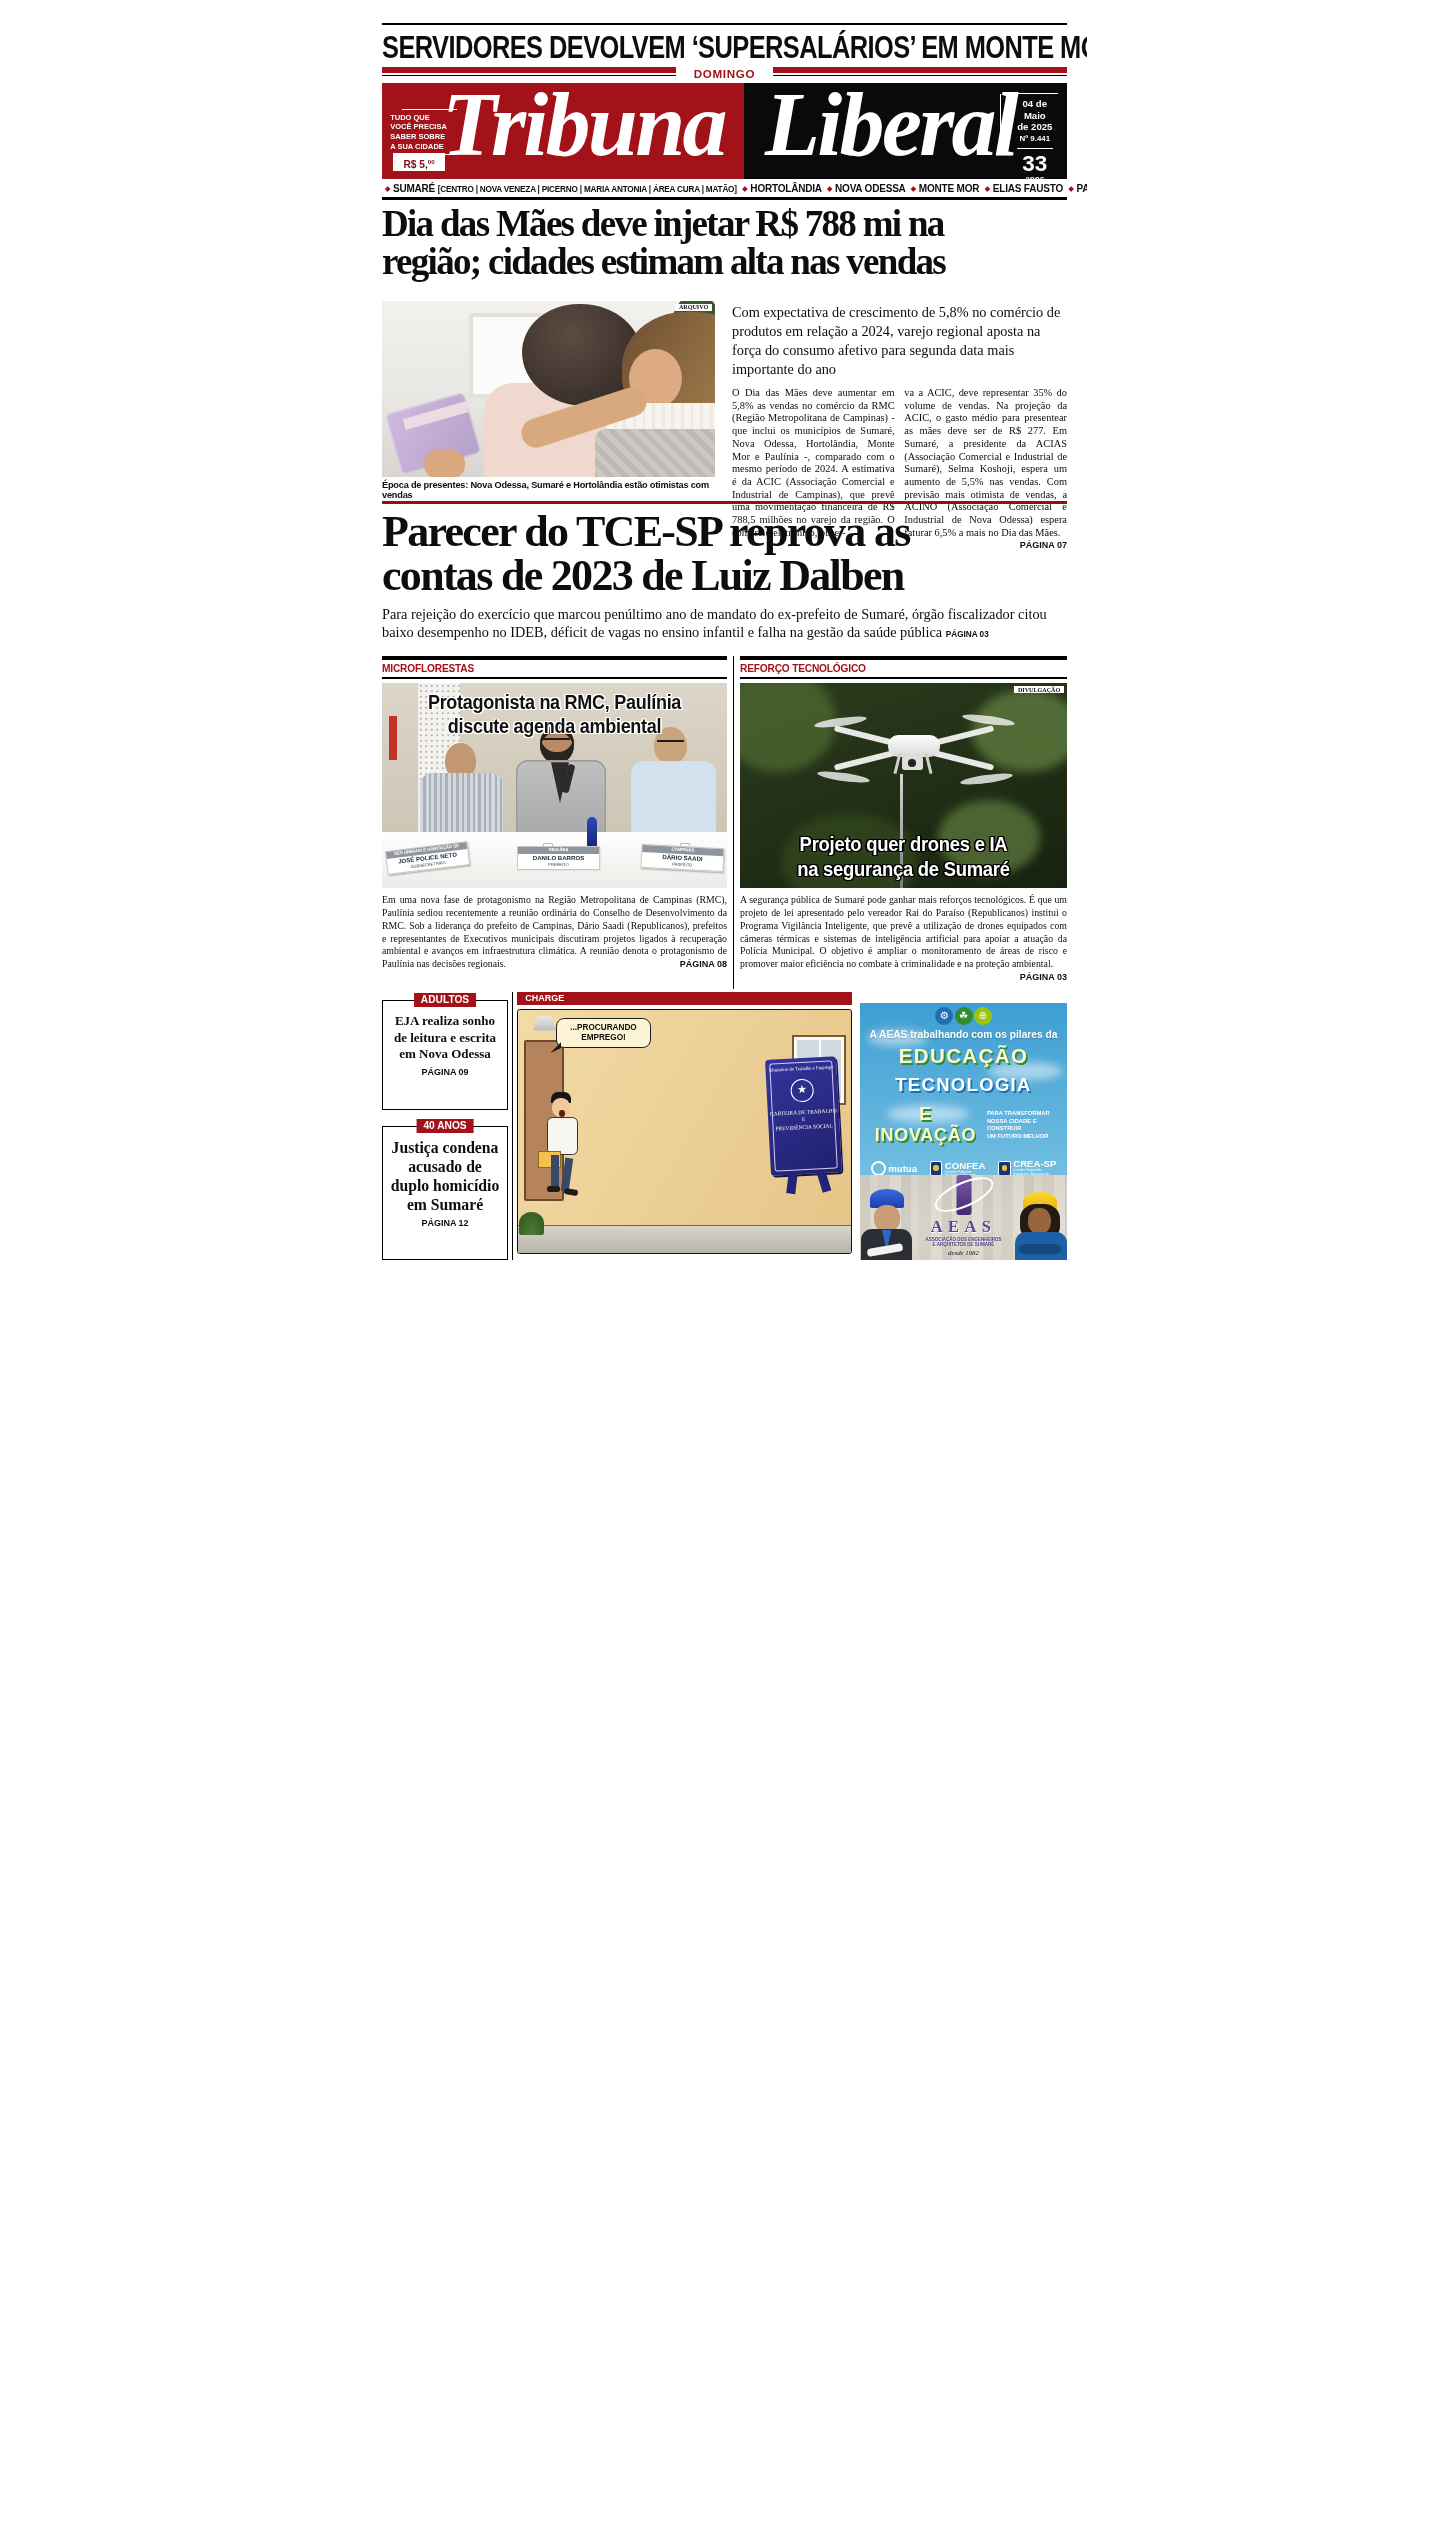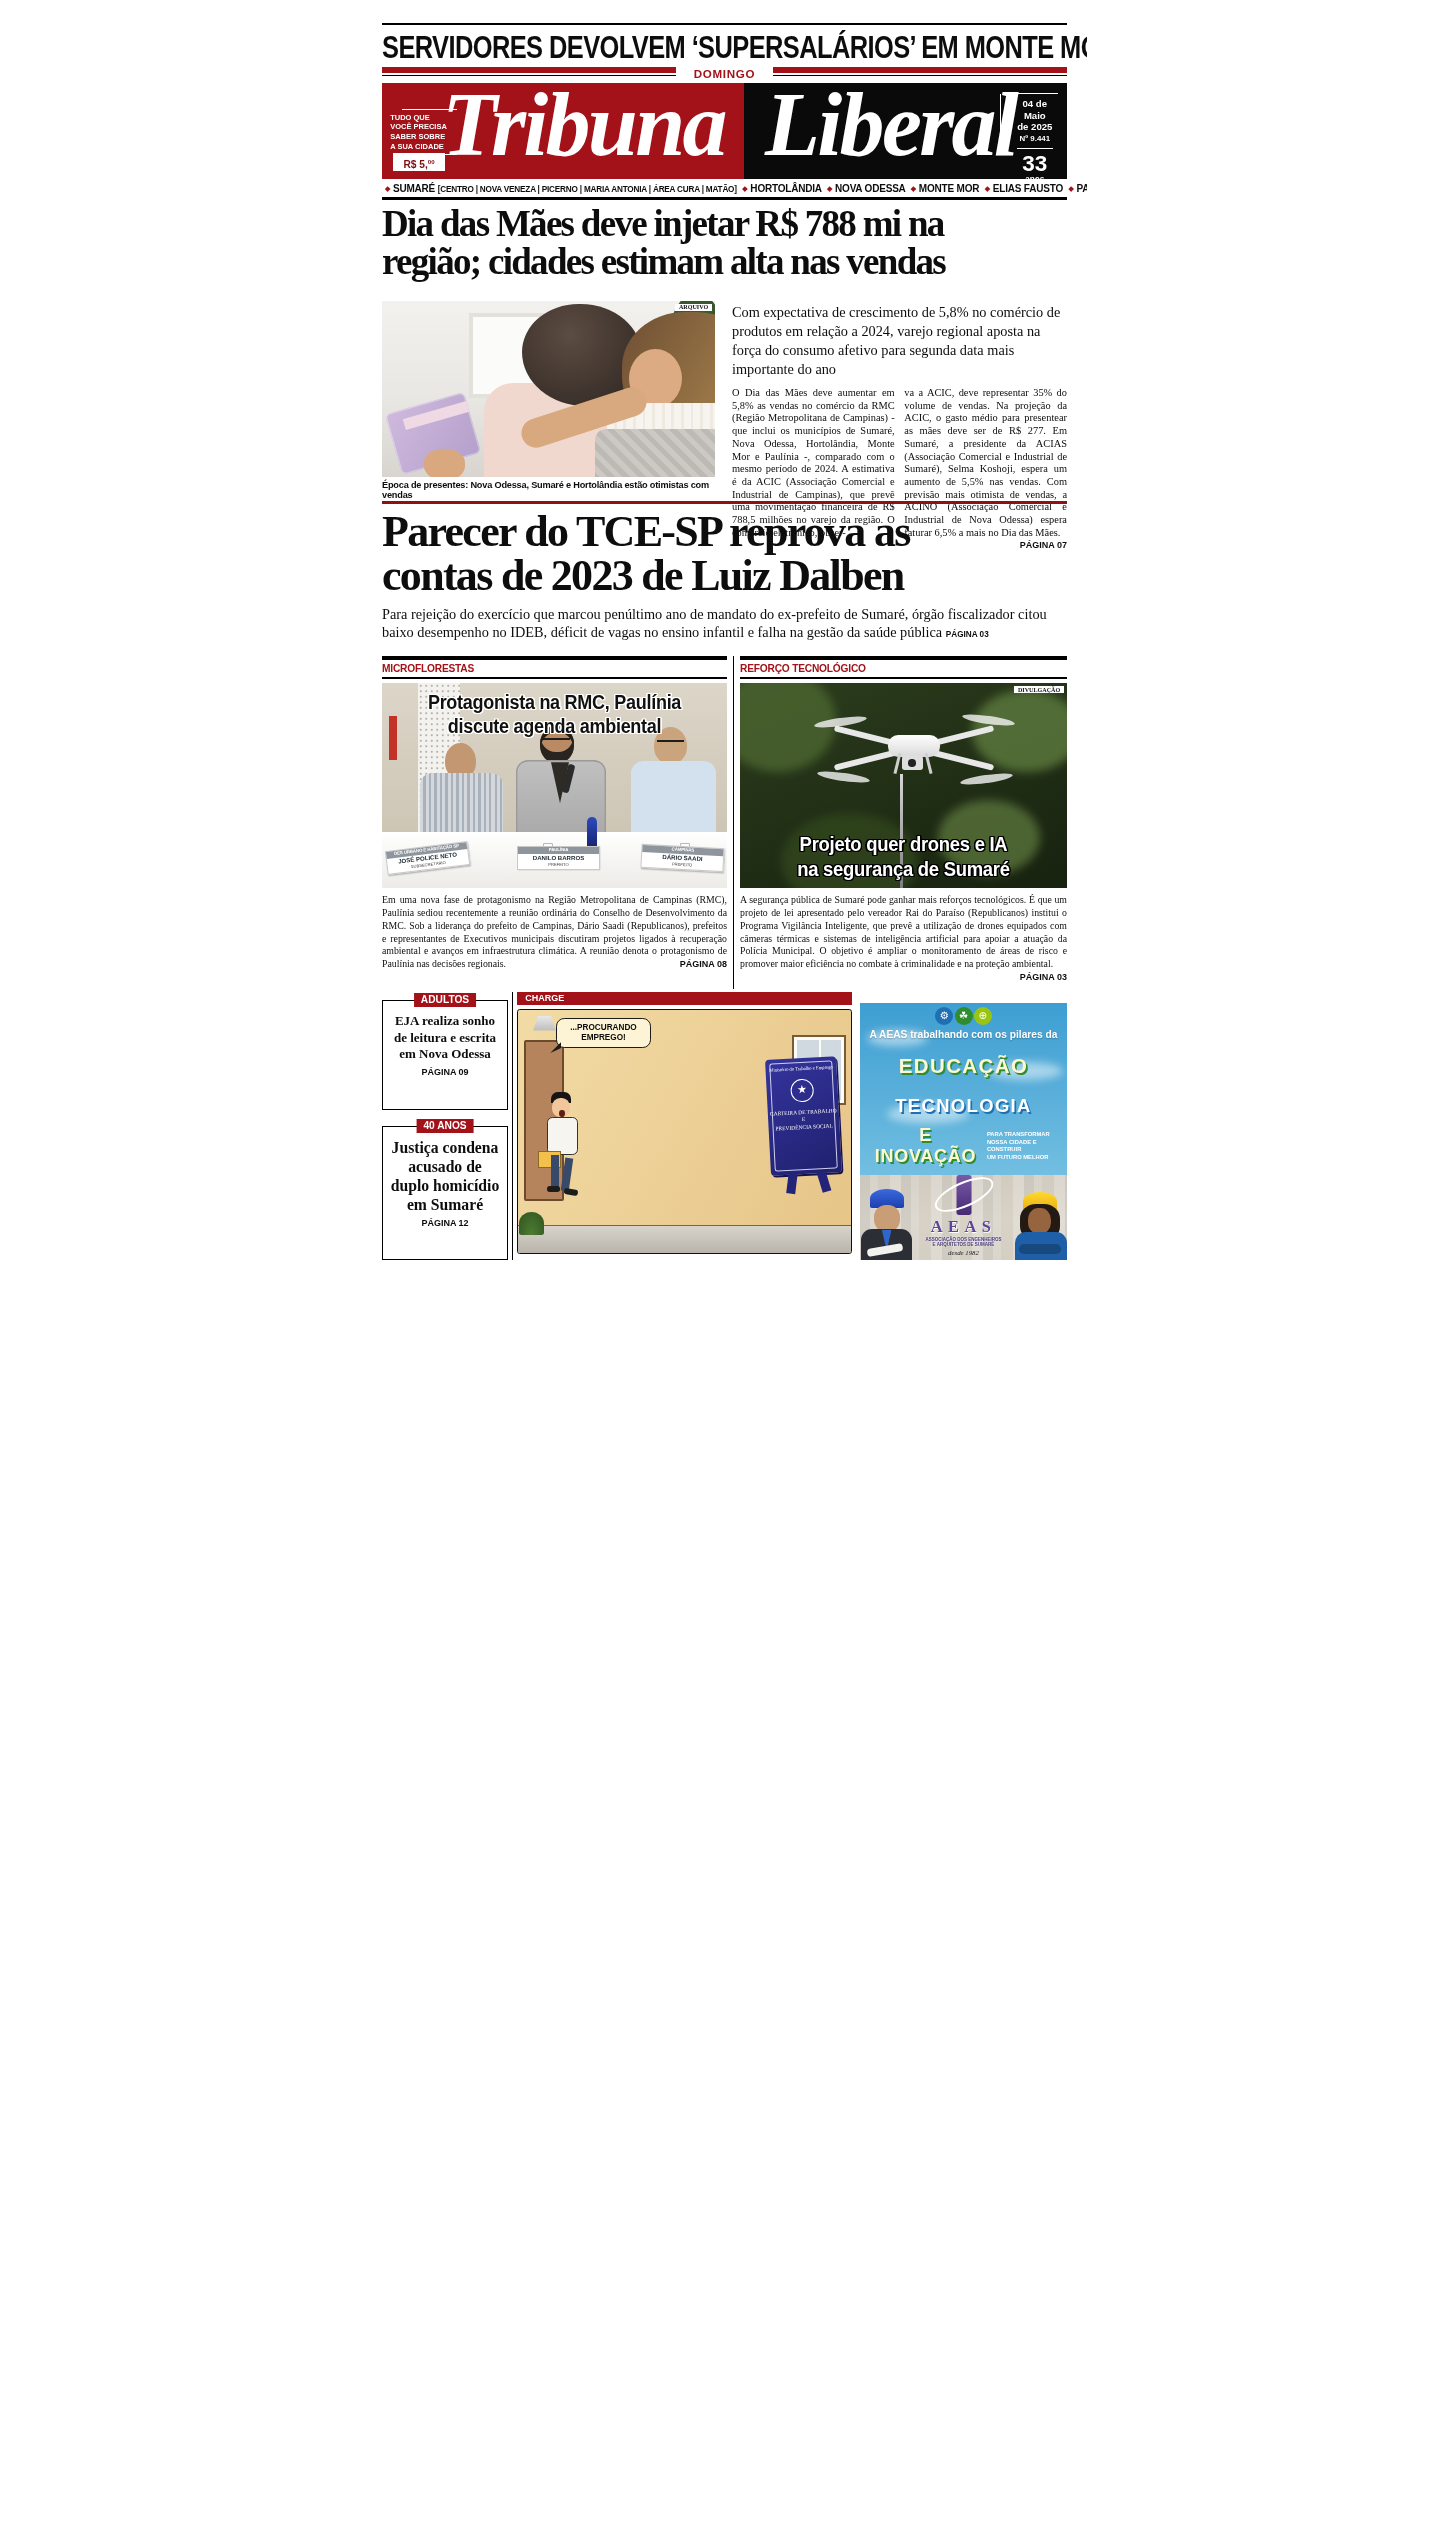--- a/index.html
+++ b/index.html
@@ -134,22 +134,22 @@
   .bk-t{position:relative;font-size:5.5px;line-height:7.5px;font-family:"Liberation Serif",serif;}
   .bk-leg{position:absolute;bottom:-18px;width:9px;height:20.5px;background:#23237a;}
   .squiggle{position:absolute;left:46%;bottom:9.6px;width:27px;height:11px;border-bottom:1.4px solid #333;border-radius:50%;transform:rotate(-12deg);}
   
   .ad{left:498px;top:1003px;width:207px;height:257px;overflow:hidden;background:linear-gradient(180deg,#3e9ed2,#74c0e2 70%,#8ccae6);
       text-align:center;color:#fff;font-family:"Liberation Sans","DejaVu Sans",sans-serif;}
   .cloud{position:absolute;background:rgba(255,255,255,.5);border-radius:50%;filter:blur(4.1px);}
   .ad-icons{position:relative;margin-top:4.1px;display:flex;justify-content:center;gap:1.4px;}
   .ad-ic{width:18px;height:18px;border-radius:50%;color:#fff;font-size:10.2px;line-height:18px;}
   .ad-intro{position:relative;font-size:10.2px;font-weight:bold;margin-top:4.1px;text-shadow:0 0.7px 1.4px rgba(0,0,0,.25);}
-  .p1{position:relative;font-weight:bold;font-size:20.5px;letter-spacing:1.4px;color:#fdf7cf;text-shadow:1.7px 1.7px 0 #2f8c2f;margin-top:14px;}
-  .p2{position:relative;font-weight:bold;font-size:18.4px;letter-spacing:1.4px;color:#ffffff;text-shadow:1.7px 1.7px 0 #1f6fb5;margin-top:17px;}
+  .p1{position:relative;font-weight:bold;font-size:20.5px;letter-spacing:1.4px;color:#fdf7cf;text-shadow:1.7px 1.7px 0 #2f8c2f;margin-top:4px;}
+  .p2{position:relative;font-weight:bold;font-size:18.4px;letter-spacing:1.4px;color:#ffffff;text-shadow:1.7px 1.7px 0 #1f6fb5;margin-top:6px;}
   .p3row{position:relative;display:flex;align-items:center;margin-top:8.2px;}
   .p3{font-weight:bold;font-size:18px;letter-spacing:0.7px;color:#fdf7cf;text-shadow:1.7px 1.7px 0 #2f8c2f;margin-left:9.6px;}
   .sidetxt{margin-left:5.5px;text-align:left;font-weight:bold;font-size:5.8px;line-height:7.5px;}
   .logos{position:relative;display:flex;justify-content:space-around;align-items:center;margin-top:11px;padding:0 4.1px;}
   .lg{display:flex;align-items:center;gap:2.7px;}
   .lg .ring{width:11px;height:11px;border:2px solid #fff;border-radius:50%;}
   .lg .shield{width:10.2px;height:13px;background:#17357d;border:0.7px solid #fff;border-radius:2px;position:relative;}
   .lg .shield::after{content:"";position:absolute;left:2.4px;top:3.4px;width:5.5px;height:5.5px;border-radius:50%;background:#e8c33c;}
   .lg .nm{font-weight:bold;font-size:9.6px;}
   .lg .sb{font-size:2.9px;line-height:3.4px;text-align:left;max-width:40px;}

